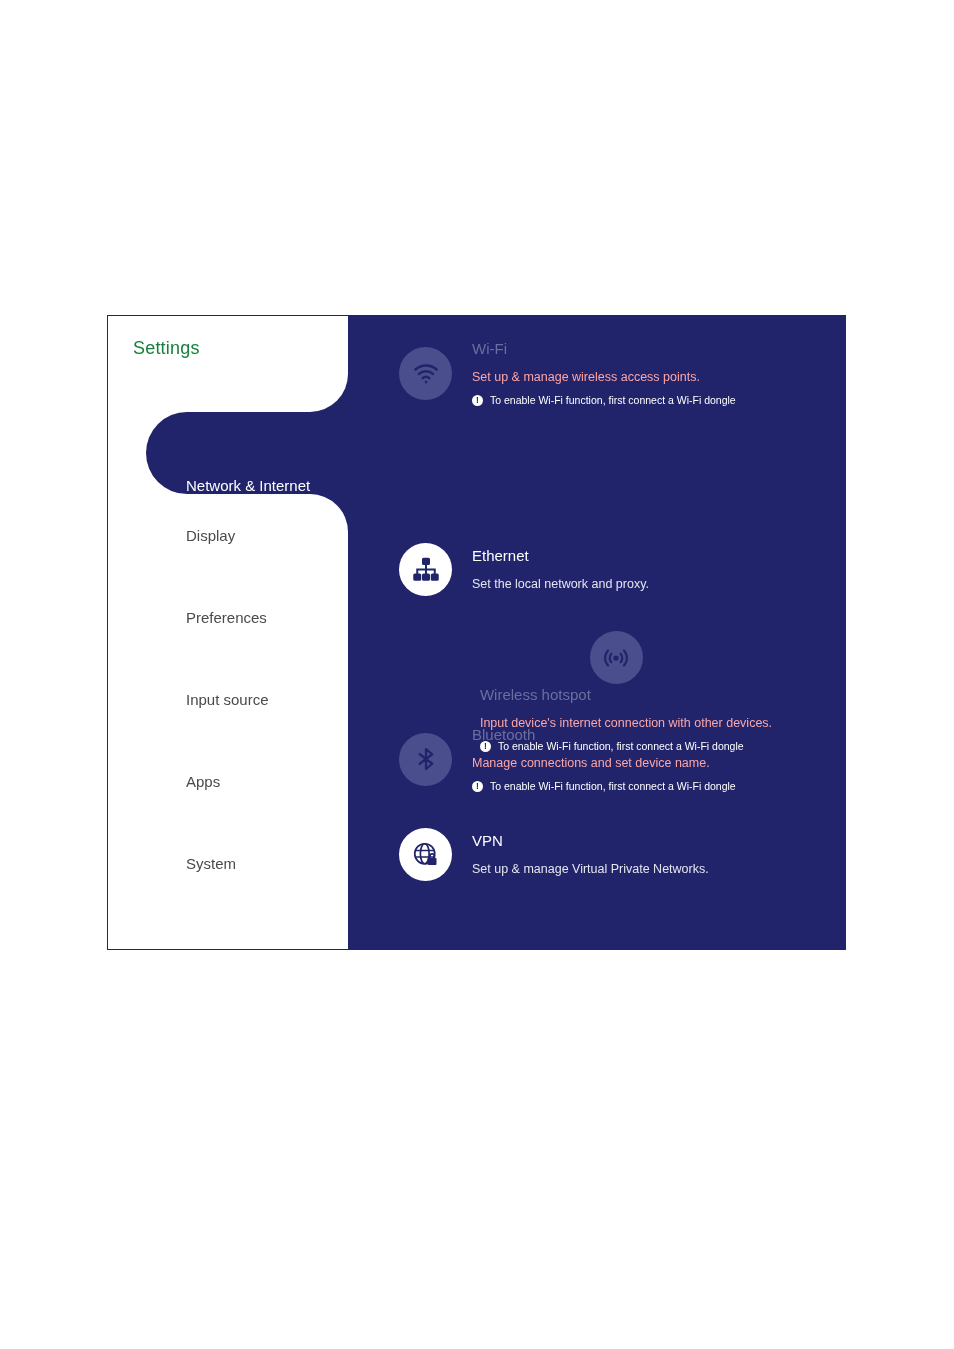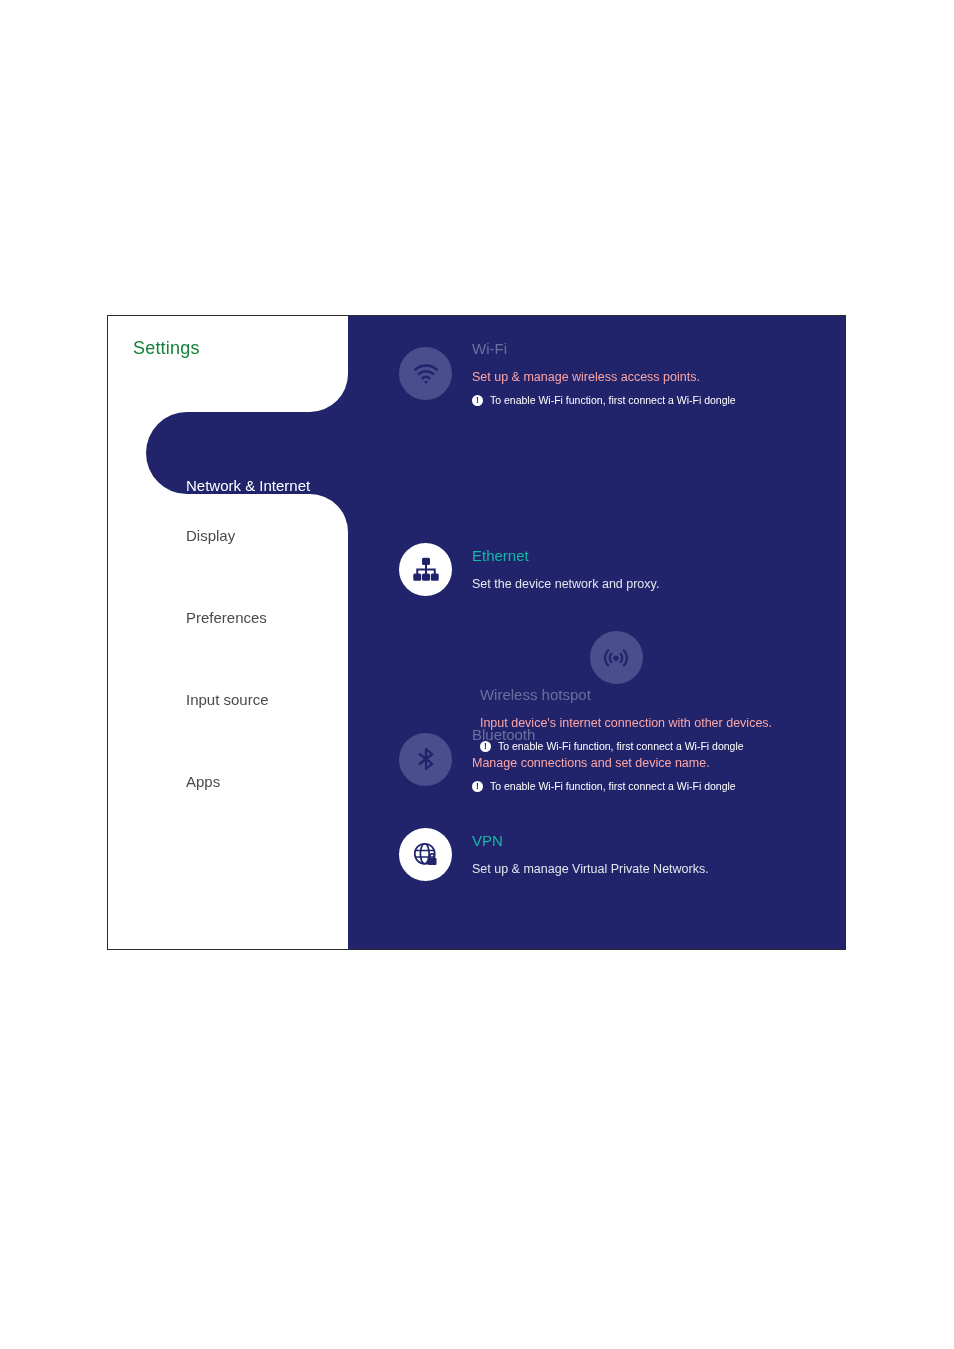--- a/index.html
+++ b/index.html
@@ -134,21 +134,21 @@
   }
   .row-icon svg { display: block; }
 
   .row-text {
     margin-left: 20px;
     padding-top: 1px;
   }
 
   .row-title {
     font-size: 15px;
-    color: #14b8a6;
+    color: #ffffff;
     line-height: 20px;
     white-space: nowrap;
   }
   .setting-row.disabled .row-title { color: #6b6f9d; }
 
   .row-desc {
     font-size: 12.5px;
     color: #e4e6ef;
     line-height: 18px;
     margin-top: 9px;
@@ -210,21 +210,21 @@
         <svg width="30" height="30" viewBox="0 0 24 24" fill="#21246b" stroke="#21246b" stroke-width="1.6">
           <rect x="9.6" y="3" width="4.8" height="4.2" rx="0.4"></rect>
           <rect x="2.6" y="15.6" width="4.8" height="4.2" rx="0.4"></rect>
           <rect x="9.6" y="15.6" width="4.8" height="4.2" rx="0.4"></rect>
           <rect x="16.6" y="15.6" width="4.8" height="4.2" rx="0.4"></rect>
           <path d="M12 7.2v4.3M5 15.6v-4.1h14v4.1M12 11.5v4.1" fill="none"></path>
         </svg>
       </div>
       <div class="row-text">
         <div class="row-title">Ethernet</div>
-        <div class="row-desc">Set the device network and proxy.</div>
+        <div class="row-desc">Set the local network and proxy.</div>
       </div>
     </div>
 
     <div class="setting-row disabled" style="top:313px;flex-direction:column;">
       <div class="row-icon">
         <svg width="30" height="30" viewBox="0 0 24 24" fill="none" stroke="#21246b" stroke-width="1.7" stroke-linecap="round">
           <circle cx="12" cy="12" r="2.1" fill="#21246b" stroke="none"></circle>
           <path d="M8.3 8.6a5 5 0 0 0 0 6.8"></path>
           <path d="M15.7 8.6a5 5 0 0 1 0 6.8"></path>
           <path d="M5.7 6a8.6 8.6 0 0 0 0 12"></path>
@@ -290,15 +290,18 @@
     </div>
     <div class="nav-item" style="top:260px;text-align:center;">
       <span>Preferences</span>
     </div>
     <div class="nav-item" style="top:342px;">
       <span>Input source</span>
     </div>
     <div class="nav-item" style="top:424px;">
       <span>Apps</span>
     </div>
+    <div class="nav-item" style="top:506px;">
+      <span>System</span>
+    </div>
   </div>
 
 </div>
 
 </body></html>

